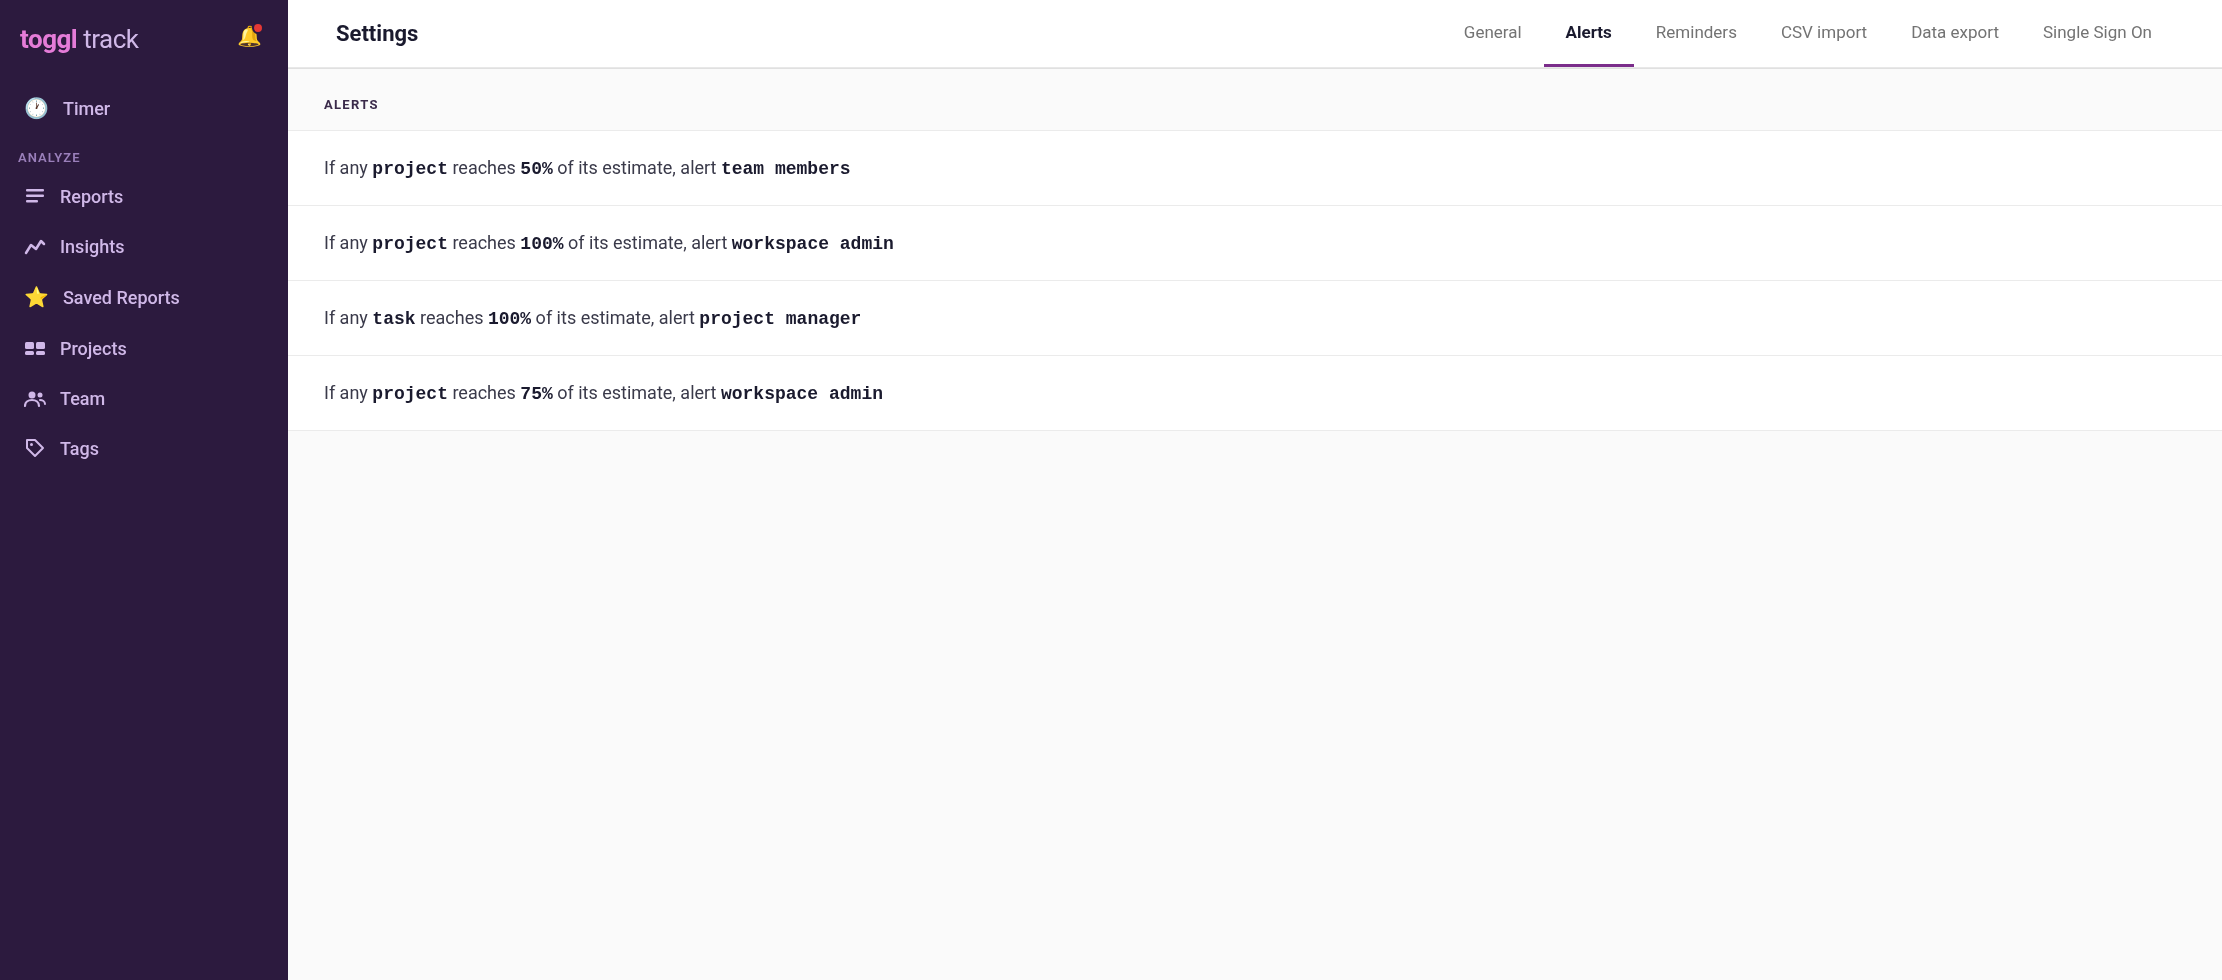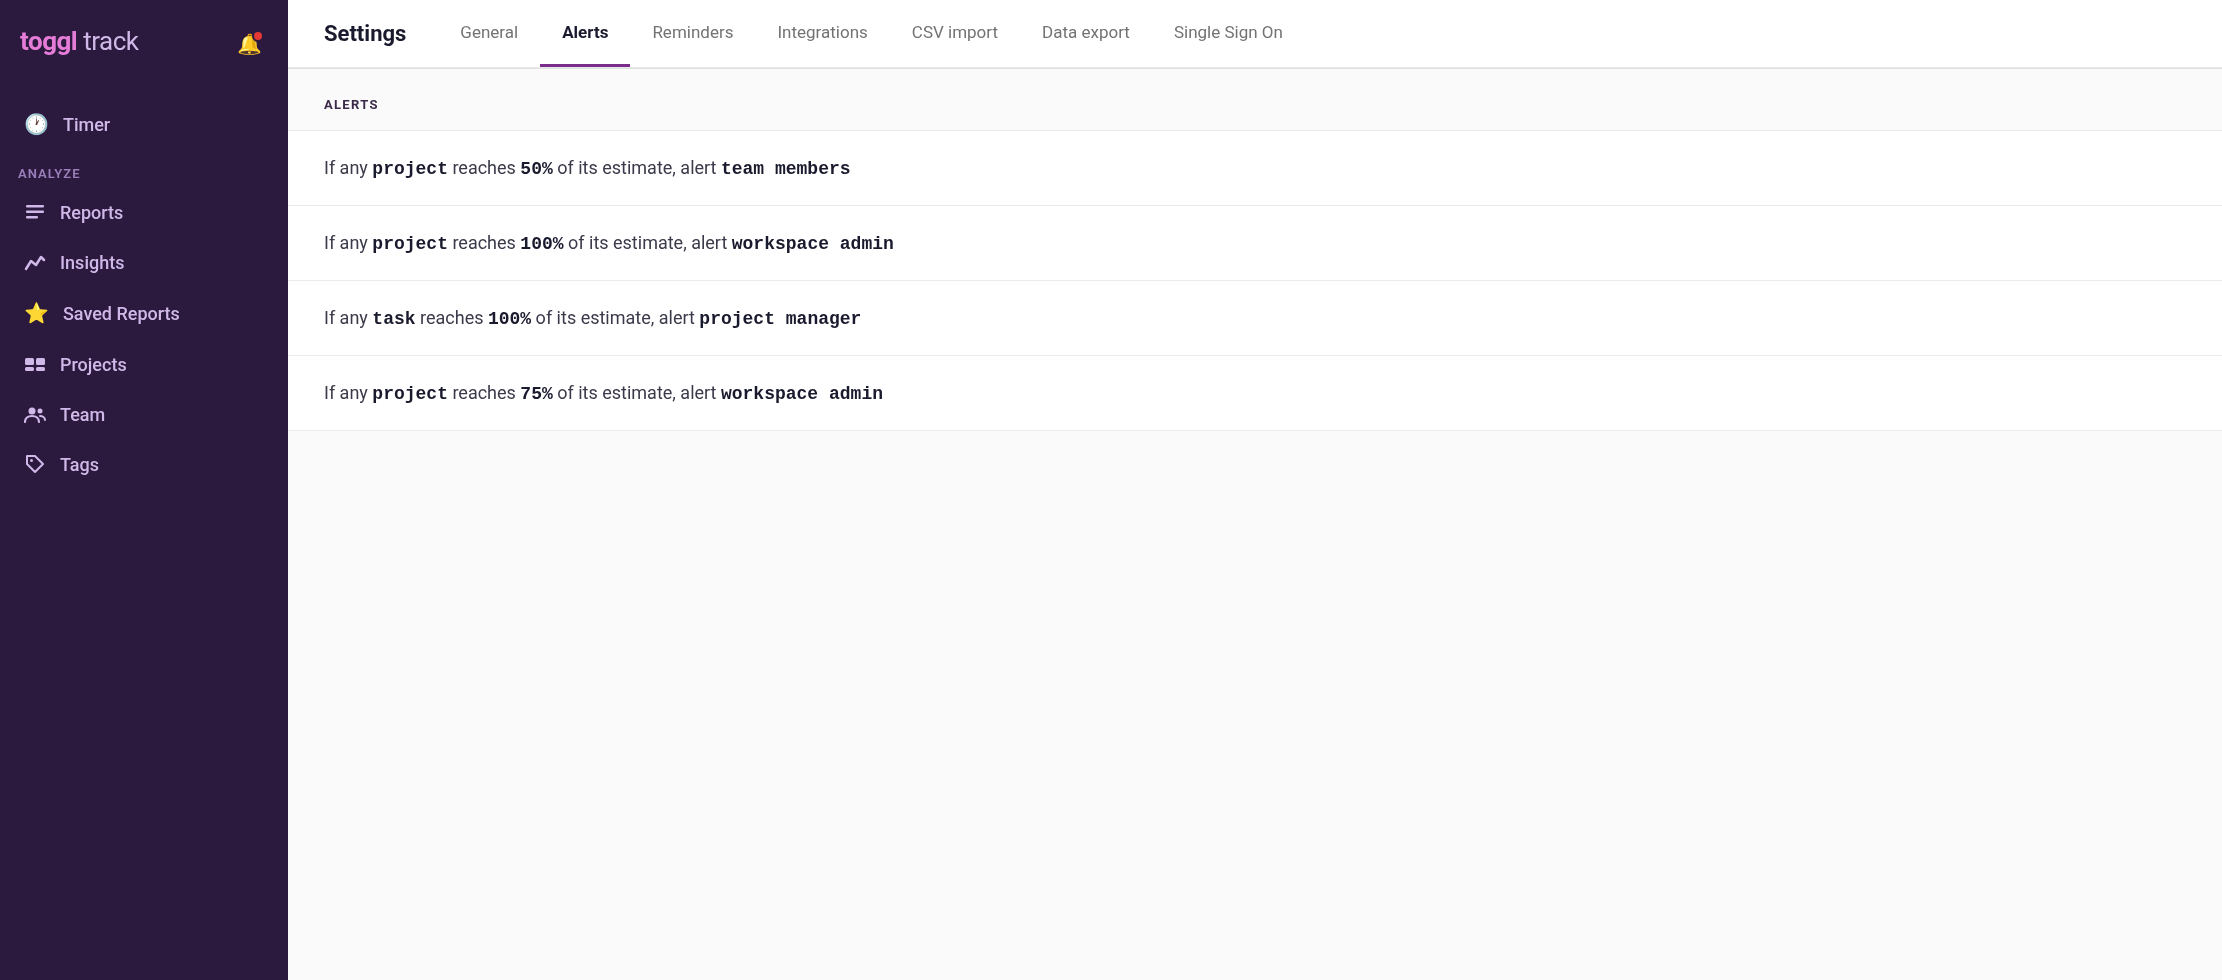--- a/index.html
+++ b/index.html
@@ -12,23 +12,23 @@
       background: #2c1a3e;
       color: #fff;
       display: flex;
       flex-direction: column;
       height: 100vh;
       overflow-y: auto;
     }
 
     .sidebar-header {
       display: flex;
-      align-items: flex-start;
+      align-items: flex-end;
       justify-content: space-between;
-      padding: 26px 20px;
+      padding: 18px 20px;
       background: #2c1a3e;
     }
 
     .logo {
       font-size: 26px;
       font-weight: 700;
       letter-spacing: -0.5px;
     }
     .logo .toggl { color: #e57cd8; }
     .logo .track { color: #e0d0f0; }
@@ -91,26 +91,27 @@
       display: flex;
       flex-direction: column;
       background: #fafafa;
       overflow: hidden;
     }
 
     
     .top-bar {
       background: #fff;
       border-bottom: 1px solid #e8e8e8;
-      padding: 0 36px;
+      padding: 0 48px;
       display: flex;
       align-items: center;
       gap: 0;
       height: 68px;
       min-height: 68px;
+      justify-content: space-between;
     }
 
     .top-bar-title {
       font-size: 22px;
       font-weight: 700;
       color: #1a1a2e;
       margin-right: 32px;
       white-space: nowrap;
     }
 
@@ -267,21 +268,20 @@
 </nav>
 
 <div class="main">
 
   <div class="top-bar">
     <div class="top-bar-title">Settings</div>
     <div class="top-nav-tabs">
       <div class="top-nav-tab">General</div>
       <div class="top-nav-tab active">Alerts</div>
       <div class="top-nav-tab">Reminders</div>
-      <div class="top-nav-tab">Integrations</div>
       <div class="top-nav-tab">CSV import</div>
       <div class="top-nav-tab">Data export</div>
       <div class="top-nav-tab">Single Sign On</div>
     </div>
   </div>
 
   <div class="section-divider"></div>
 
   <div class="content">
     <div class="alerts-section-header">ALERTS</div>

